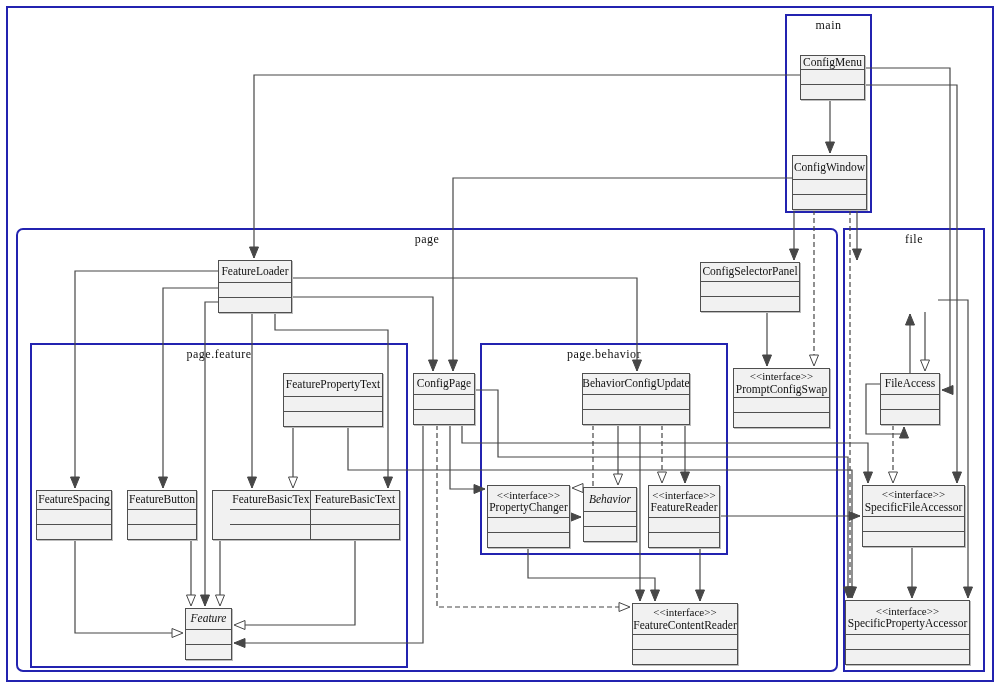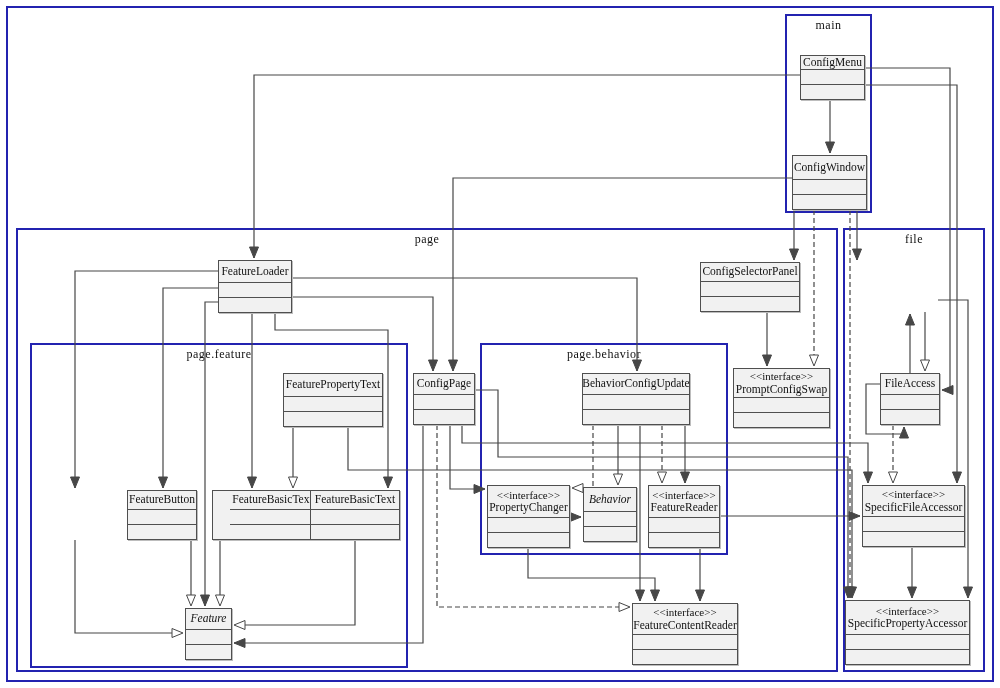--- a/index.html
+++ b/index.html
@@ -207,21 +207,21 @@
       </g>
       <g>
         <polyline points="938,300 968,300 968,598" fill="none" stroke="#474747" stroke-width="1.2"></polyline>
         <polygon points="968,598 963.5,587 972.5,587" fill="#474747" stroke="#474747" stroke-width="1"></polygon>
       </g>
     </svg>
 
 <div class="package" style="left: 785px; top: 14px; width: 87px; height: 199px; border-color: rgb(35, 35, 176);">
       <div class="package-label">main</div>
     </div>
-    <div class="package" style="left: 16px; top: 228px; width: 822px; height: 444px; border-color: rgb(35, 35, 176);">
+    <div class="package" style="left: 16px; top: 228px; width: 822px; height: 444px; border-color: rgb(35, 35, 176); border-radius: 7px;">
       <div class="package-label">page</div>
     </div>
     <div class="package" style="left: 843px; top: 228px; width: 142px; height: 444px; border-color: rgb(35, 35, 176);">
       <div class="package-label">file</div>
     </div>
     <div class="package" style="left: 30px; top: 343px; width: 378px; height: 325px; border-color: rgb(35, 35, 176);">
       <div class="package-label">page.feature</div>
     </div>
     <div class="package" style="left: 480px; top: 343px; width: 248px; height: 212px; border-color: rgb(35, 35, 176);">
       <div class="package-label">page.behavior</div>
@@ -279,20 +279,27 @@
     <div class="uml-class" style="left: 283px; top: 373px; width: 100px; height: 54px; background: rgb(241, 241, 241); border-color: rgb(79, 79, 79);">
       <div class="uml-title">
         <span class="cls-name">FeaturePropertyText</span>
       </div>
       <div class="uml-row first" style="border-color: rgb(79, 79, 79);"></div>
       <div class="uml-row"></div>
     </div>
     <div class="uml-class" style="left: 582px; top: 373px; width: 108px; height: 52px; background: rgb(241, 241, 241); border-color: rgb(79, 79, 79);">
       <div class="uml-title">
         <span class="cls-name">BehaviorConfigUpdate</span>
+      </div>
+      <div class="uml-row first" style="border-color: rgb(79, 79, 79);"></div>
+      <div class="uml-row"></div>
+    </div>
+    <div class="uml-class" style="left: 36px; top: 490px; width: 76px; height: 50px; background: rgb(241, 241, 241); border-color: rgb(79, 79, 79);">
+      <div class="uml-title">
+        <span class="cls-name">FeatureSpacing</span>
       </div>
       <div class="uml-row first" style="border-color: rgb(79, 79, 79);"></div>
       <div class="uml-row"></div>
     </div>
     <div class="uml-class" style="left: 127px; top: 490px; width: 70px; height: 50px; background: rgb(241, 241, 241); border-color: rgb(79, 79, 79);">
       <div class="uml-title">
         <span class="cls-name">FeatureButton</span>
       </div>
       <div class="uml-row first" style="border-color: rgb(79, 79, 79);"></div>
       <div class="uml-row"></div>

